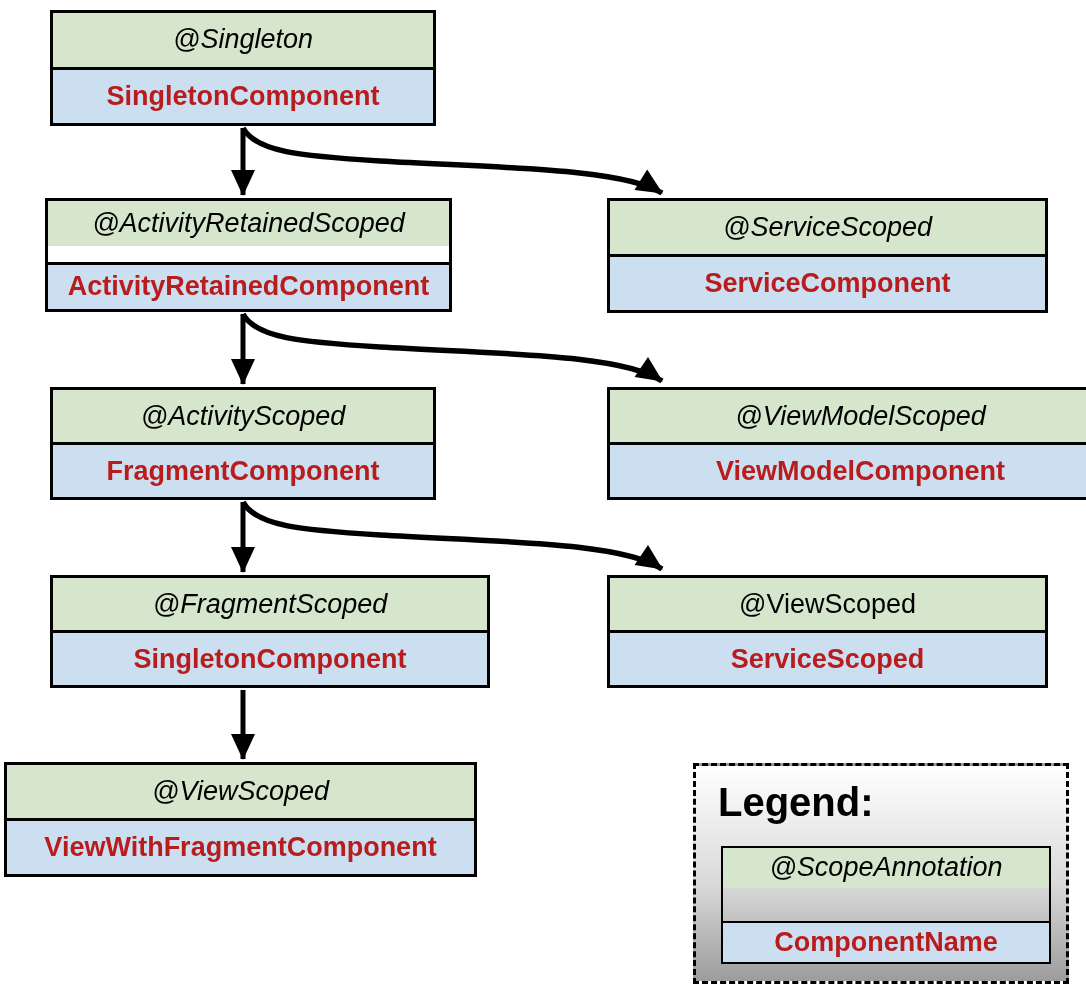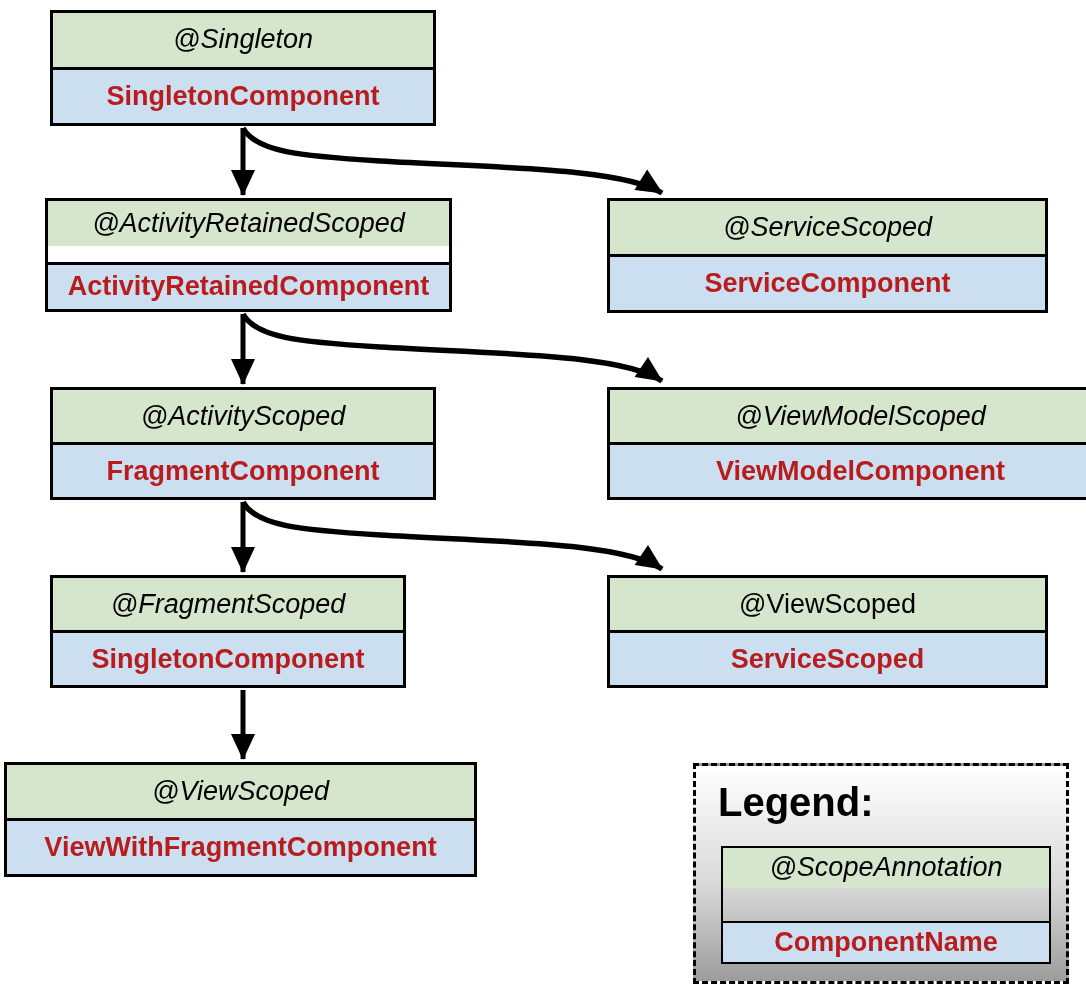--- a/index.html
+++ b/index.html
@@ -44,21 +44,21 @@
     font-weight: bold;
     color: #b91c1c;
   }
 
   
   .n-singleton          { left: 50px;  top: 10px;  width: 386px; height: 116px; }
   .n-activity-retained  { left: 45px;  top: 198px; width: 407px; height: 114px; gap: 16px; }
   .n-service            { left: 607px; top: 198px; width: 441px; height: 115px; }
   .n-activity           { left: 50px;  top: 387px; width: 386px; height: 113px; }
   .n-view-model         { left: 607px; top: 387px; width: 507px; height: 113px; }
-  .n-fragment           { left: 50px;  top: 575px; width: 356px; height: 113px; }
+  .n-fragment           { left: 50px;  top: 575px; width: 440px; height: 113px; }
   .n-view               { left: 607px; top: 575px; width: 441px; height: 113px; }
   .n-view-with-fragment { left: 4px;   top: 762px; width: 473px; height: 115px; }
 
   
   svg.arrows {
     position: absolute;
     left: 0; top: 0;
     width: 1086px; height: 994px;
     z-index: 2;
     pointer-events: none;

